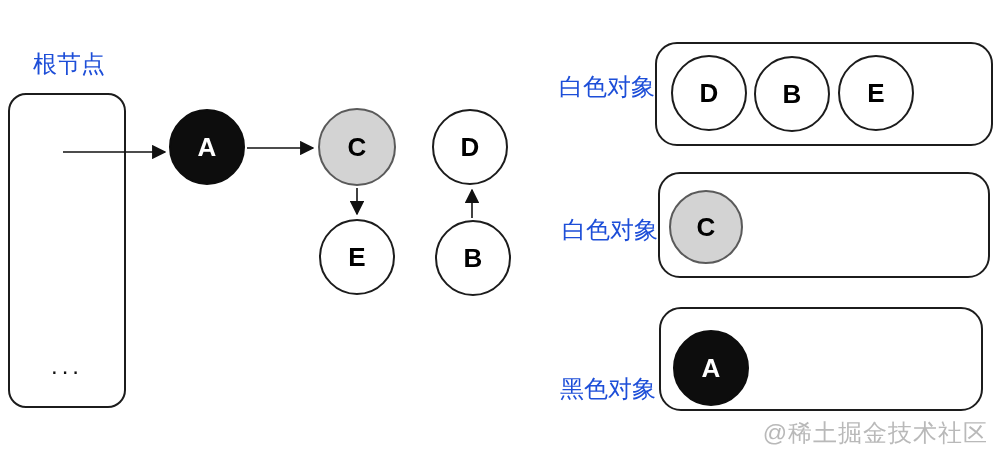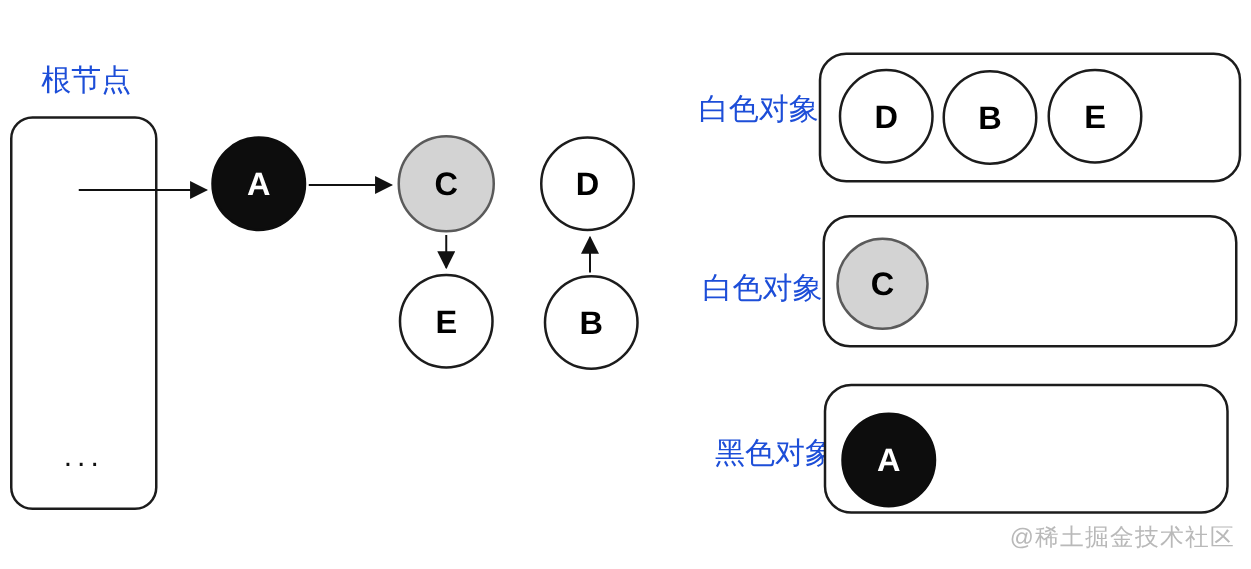--- a/index.html
+++ b/index.html
@@ -60,21 +60,21 @@
     border-radius:22px;
     background:#fff;
   }
   .edges{
     position:absolute;left:0;top:0;
     pointer-events:none;
   }
   .watermark{
     position:absolute;
     right:13px;top:417px;
-    font-size:19px;
+    font-size:24px;
     color:var(--watermark,#b9b9b9);
     letter-spacing:1px;
   }
 </style>
 </head>
 <body>
 
 <div class="canvas">
 
   <div class="label" style="left:33px;top:48px;">根节点</div>
@@ -102,19 +102,19 @@
   <div class="label" style="left:559px;top:71px;">白色对象</div>
   <div class="legend-box" style="left:655px;top:42px;width:338px;height:104px;"></div>
   <div class="node" style="left:671px;top:55px;">D</div>
   <div class="node" style="left:754px;top:56px;">B</div>
   <div class="node" style="left:838px;top:55px;">E</div>
 
   <div class="label" style="left:562px;top:214px;">白色对象</div>
   <div class="legend-box" style="left:658px;top:172px;width:332px;height:106px;"></div>
   <div class="node gray" style="left:669px;top:190px;width:74px;height:74px;">C</div>
 
-  <div class="label" style="left:560px;top:346px;margin-left:12px;">黑色对象</div>
+  <div class="label" style="left:560px;top:373px;">黑色对象</div>
   <div class="legend-box" style="left:659px;top:307px;width:324px;height:104px;"></div>
   <div class="node black" style="left:673px;top:330px;">A</div>
 
   <div class="watermark">@稀土掘金技术社区</div>
 
 </div>
 
 </body></html>

